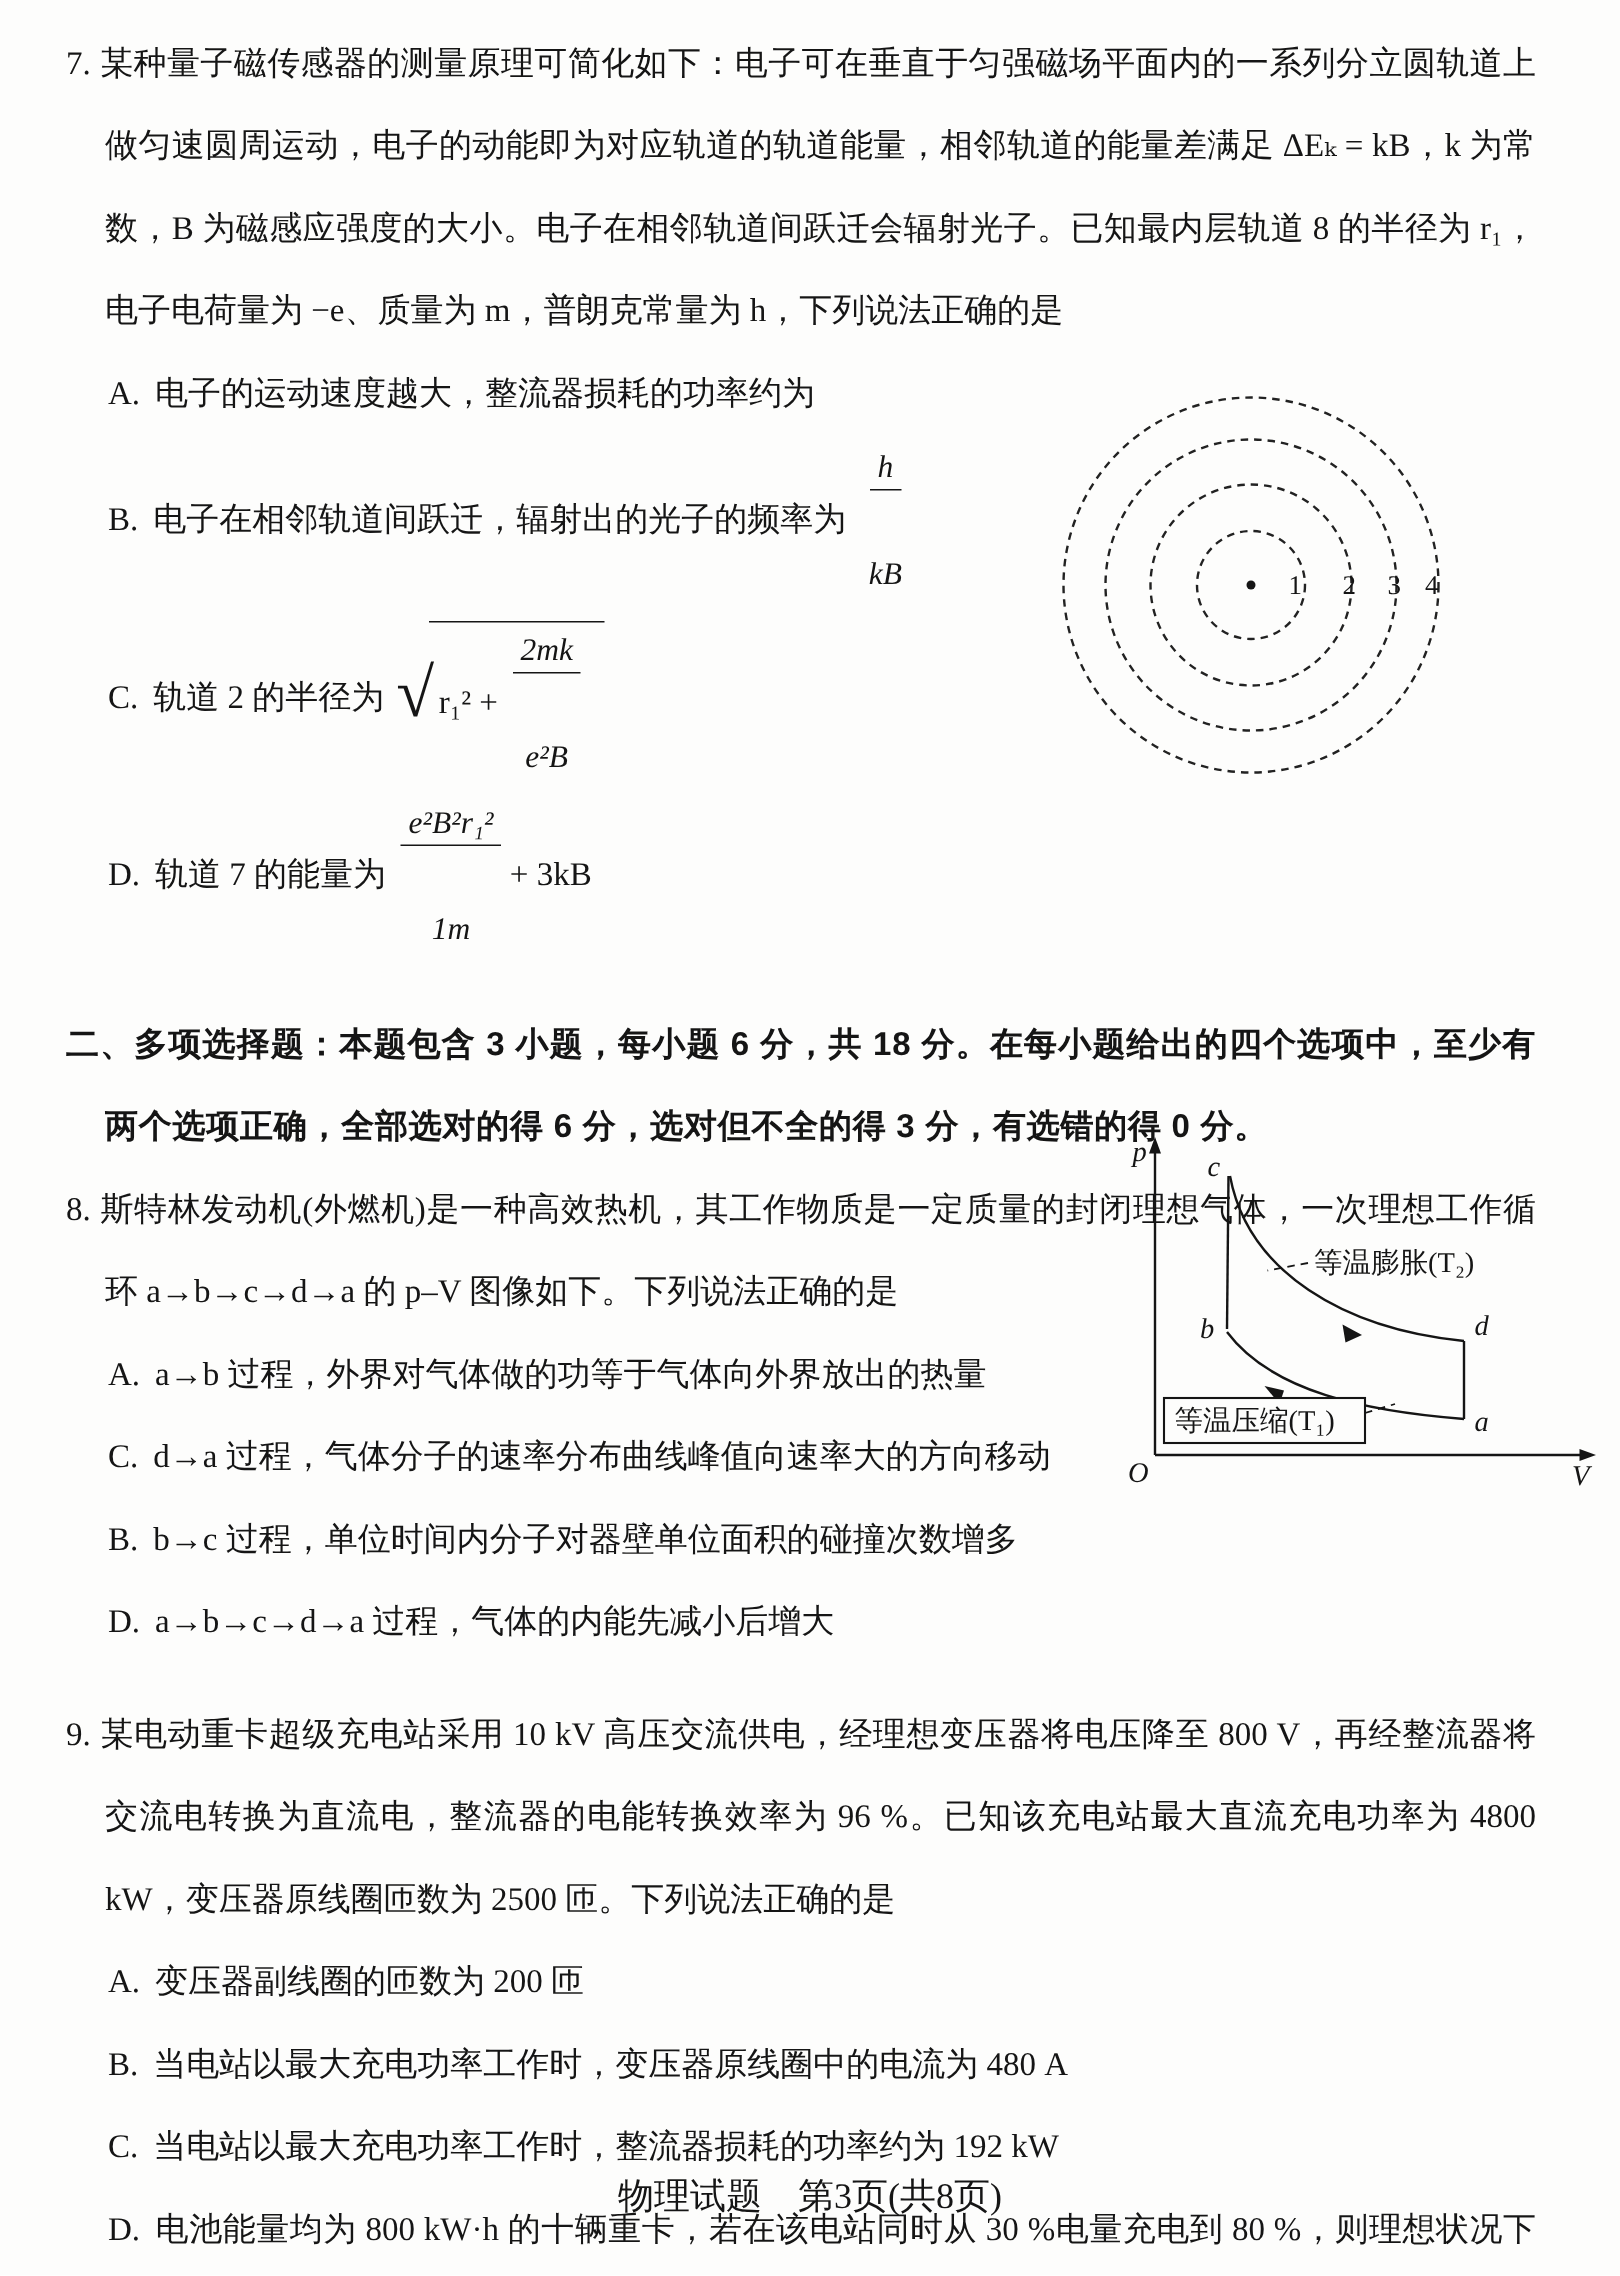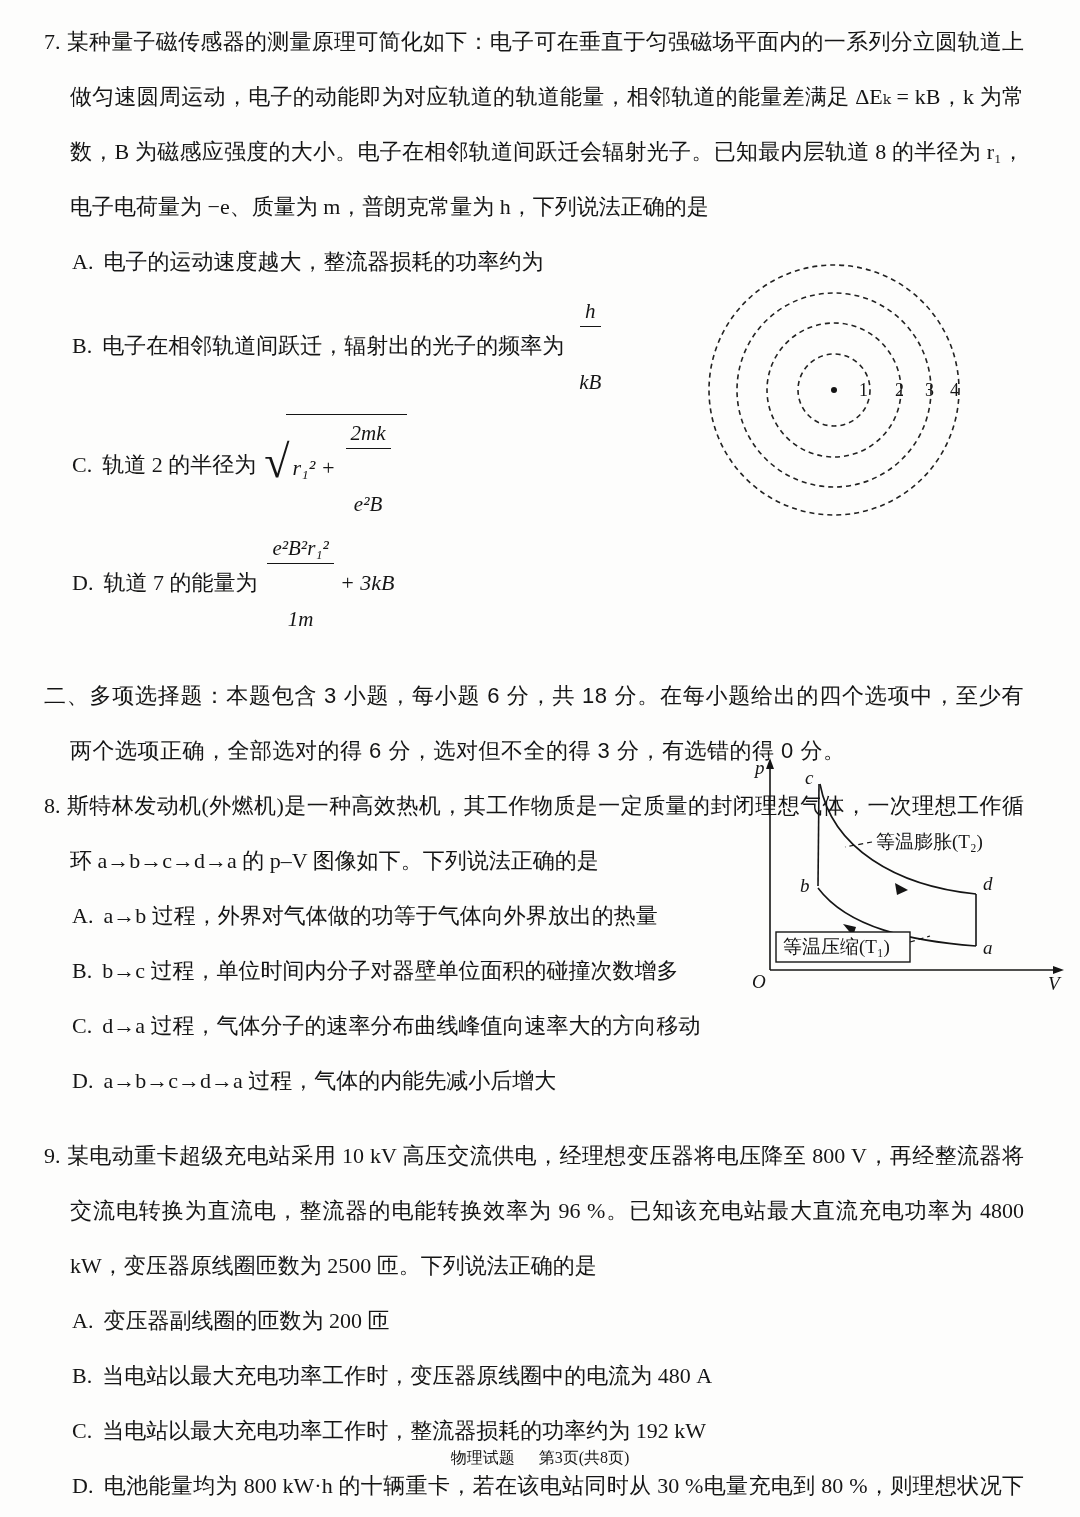--- a/index.html
+++ b/index.html
@@ -33,21 +33,21 @@
   .math-line {
     display: flex;
     align-items: center;
     margin-left: 28px;
     padding: 9px 0;
     line-height: 1.3;
     min-height: 55px;
   }
   .math-line .opt-text { margin-right: 4px; }
 
-  .mvar { font-style: italic; }
+  .mvar { }
 
   .frac {
     display: inline-flex;
     flex-direction: column;
     align-items: center;
     font-style: italic;
     line-height: 1.25;
     margin: 0 6px;
     font-size: 21px;
     vertical-align: middle;
@@ -66,21 +66,21 @@
   .radicand {
     display: inline-flex;
     align-items: center;
     gap: 4px;
     border-top: 1.8px solid #151515;
     padding: 5px 10px 0 6px;
   }
 
   .section-header {
     font-family: "Liberation Sans", "DejaVu Sans", sans-serif;
-    font-weight: 400;
+    font-weight: 700;
     margin-top: 26px;
     letter-spacing: 0.5px;
   }
 
   .question { position: relative; }
   .q9 { margin-top: 20px; }
 
   .orbit-diagram { position: absolute; left: 696px; top: 252px; }
   .pv-diagram   { position: absolute; left: 746px; top: 752px; }
 
@@ -90,21 +90,21 @@
   .svg-var { font-family: "Liberation Serif", "DejaVu Serif", serif; font-style: italic; font-size: 19px; fill: #151515; }
   .svg-cjk { font-family: "Liberation Serif", "DejaVu Serif", serif; font-size: 19px; fill: #151515; }
   .svg-num { font-family: "Liberation Serif", "DejaVu Serif", serif; font-size: 18px; fill: #151515; }
 
   .footer {
     position: absolute;
     top: 1448px;
     left: 0;
     width: 100%;
     text-align: center;
-    font-size: 16px;
+    font-size: 24px;
   }
   .footer span { margin: 0 12px; }
 </style>
 </head>
 <body>
 
 <div class="page">
   <div class="content">
 
     <section class="question q7">
@@ -163,24 +163,24 @@
 
     <p class="para hang section-header">二、多项选择题：本题包含 3 小题，每小题 6 分，共 18 分。在每小题给出的四个选项中，至少有两个选项正确，全部选对的得 6 分，选对但不全的得 3 分，有选错的得 0 分。</p>
 
     <section class="question q8">
       <p class="para hang"><span class="qnum">8.</span><span>斯特林发动机(外燃机)是一种高效热机，其工作物质是一定质量的封闭理想气体，一次理想工作循环 a→b→c→d→a 的 p–V 图像如下。下列说法正确的是</span></p>
 
       <div class="option">
         <span class="opt-label">A.</span><span class="opt-text">a→b 过程，外界对气体做的功等于气体向外界放出的热量</span>
       </div>
       <div class="option">
+        <span class="opt-label">C.</span><span class="opt-text">d→a 过程，气体分子的速率分布曲线峰值向速率大的方向移动</span>
+      </div>
+      <div class="option">
         <span class="opt-label">B.</span><span class="opt-text">b→c 过程，单位时间内分子对器壁单位面积的碰撞次数增多</span>
-      </div>
-      <div class="option">
-        <span class="opt-label">C.</span><span class="opt-text">d→a 过程，气体分子的速率分布曲线峰值向速率大的方向移动</span>
       </div>
       <div class="option">
         <span class="opt-label">D.</span><span class="opt-text">a→b→c→d→a 过程，气体的内能先减小后增大</span>
       </div>
     </section>
 
     <svg class="pv-diagram" width="326" height="240" viewBox="0 0 326 240">
 
       <line class="axis" x1="24" y1="218" x2="24" y2="14"></line>
       <polygon points="24,6 20,17 28,17" fill="#151515"></polygon>

